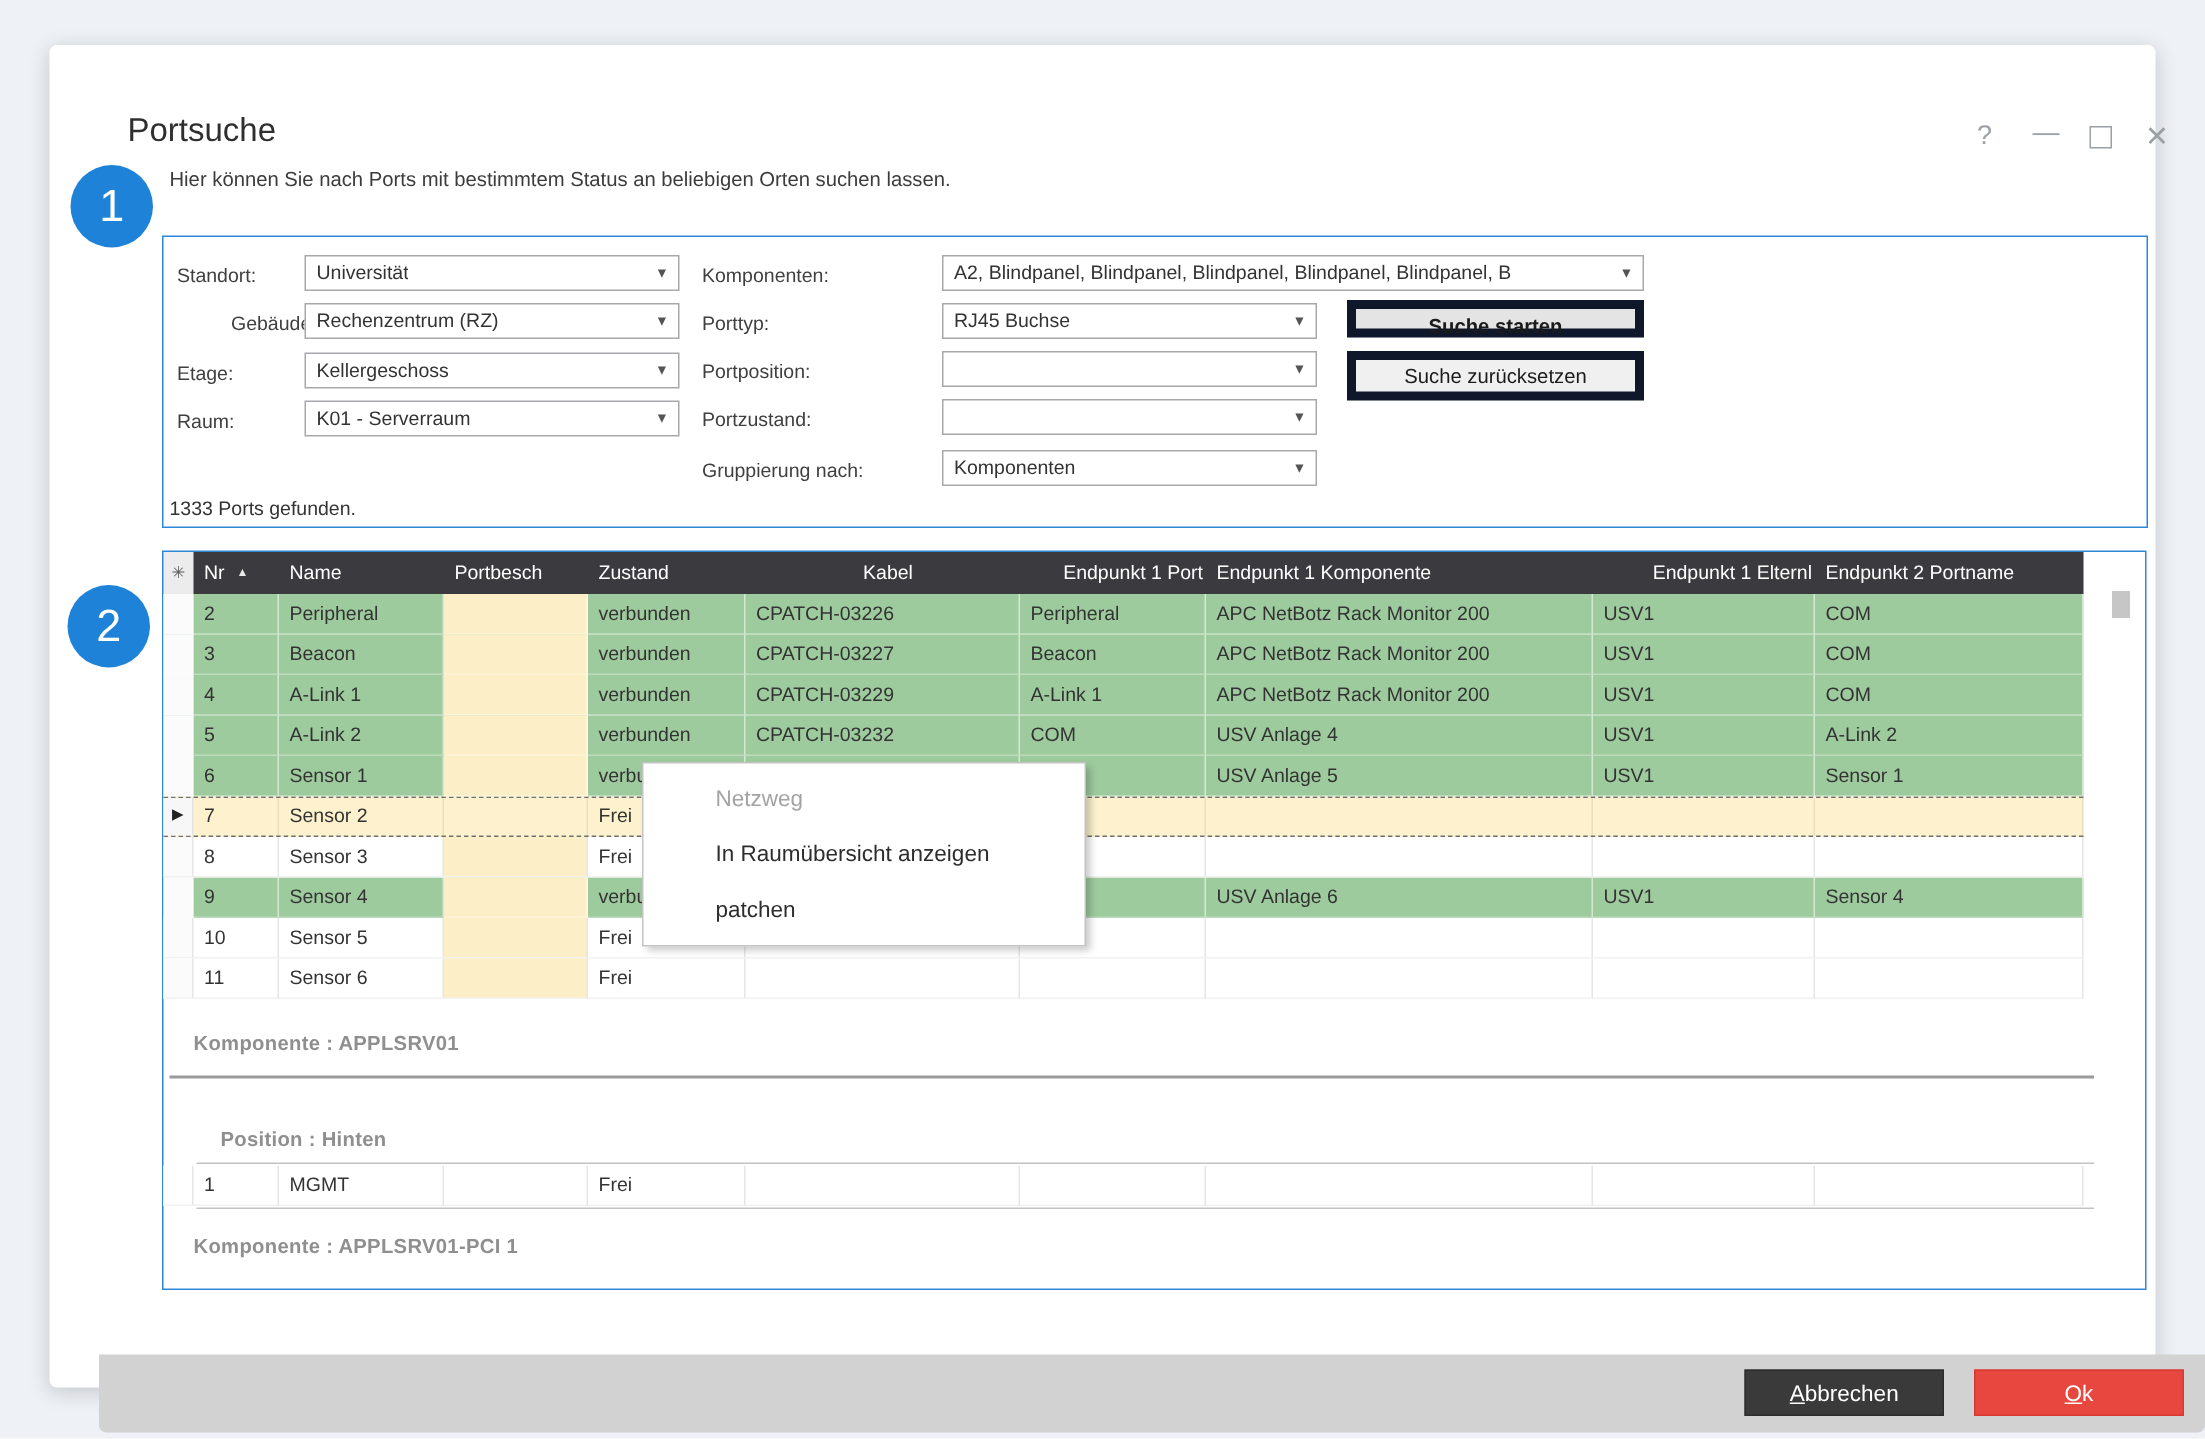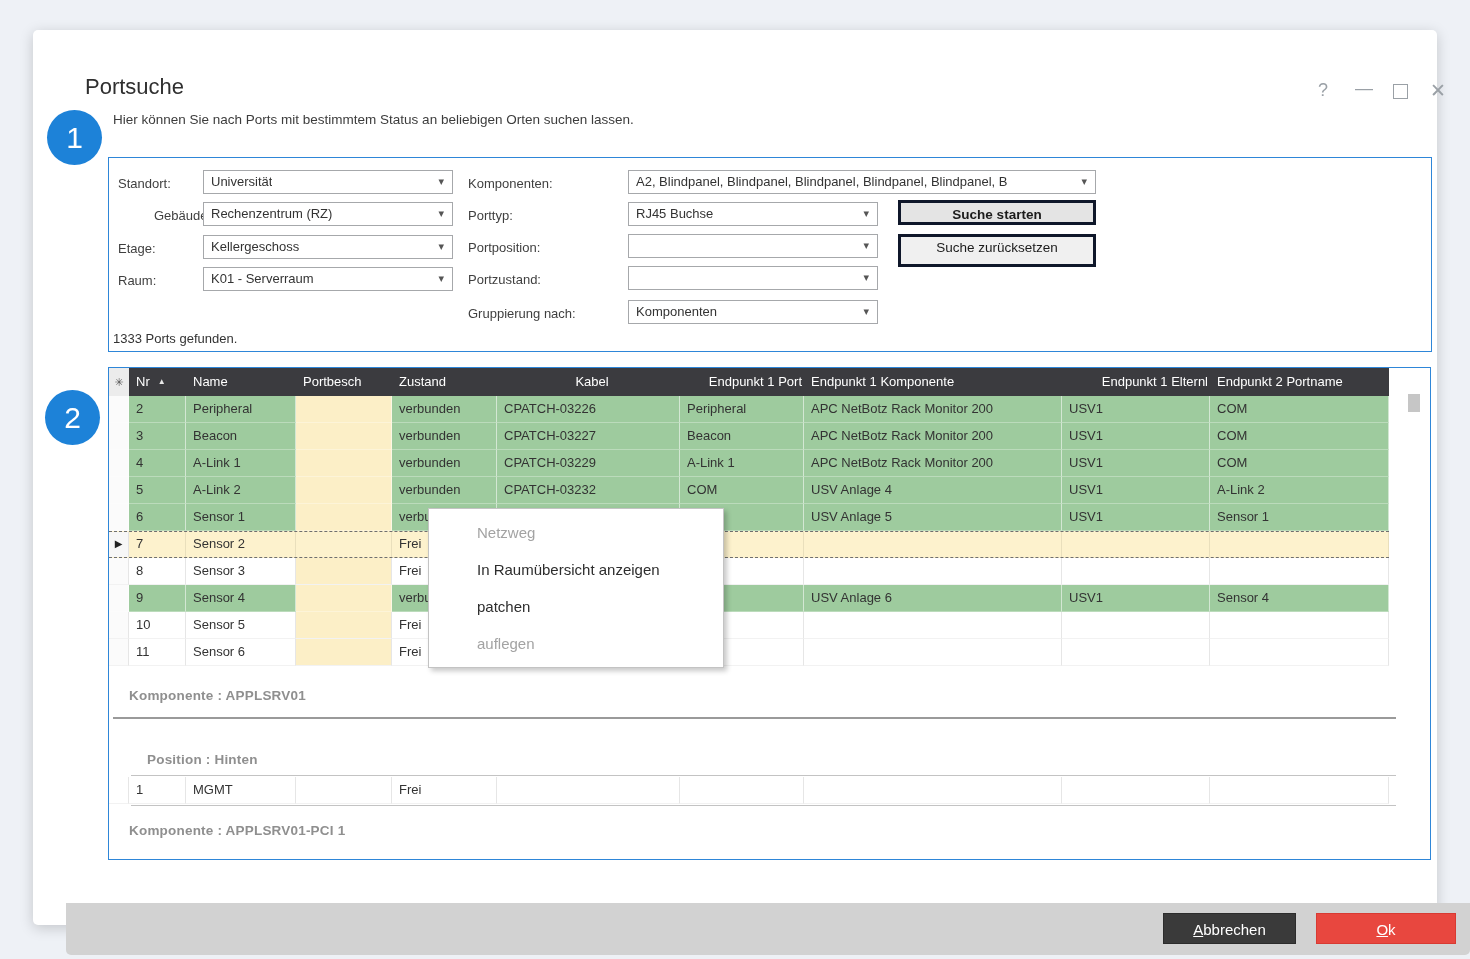--- a/index.html
+++ b/index.html
@@ -21,21 +21,21 @@
   .panel { position:absolute; border:1.5px solid #2e86d8; background:transparent; }
   .form-panel { left:75px; top:127px; width:1324px; height:195px; }
   .table-panel { left:75px; top:337px; width:1323px; height:493px; background:#fff; }
 
   .flabel { position:absolute; font-size:13px; color:#3f3f3f; }
   .select { position:absolute; height:24px; border:1px solid #a6a8ab; background:#fff; }
   .select-value { position:absolute; left:7px; top:3px; font-size:13px; color:#333; white-space:nowrap;
                   overflow:hidden; max-width:calc(100% - 30px); }
   .select-arrow { position:absolute; right:8px; top:4px; font-size:11px; color:#555; }
 
-  .sbtn { position:absolute; border:3px solid #0f172a; background:#e9e9e9; text-align:center;
+  .sbtn { position:absolute; border:6px solid #0f172a; background:#e9e9e9; text-align:center;
           font-size:13.5px; color:#1b1b1b; cursor:pointer; }
   .sbtn.primary { font-weight:bold; background:#e4e4e4; }
   .sbtn.secondary { background:#f0f0f0; }
   .result-count { position:absolute; left:80px; top:301px; font-size:13px; color:#333; }
 
   
   .trow { display:grid; grid-template-columns:20px 57px 110px 96px 105px 183px 124px 258px 148px 179px;
           height:27px; line-height:26px; font-size:13px; color:#333; }
   .trow > div { padding-left:7px; white-space:nowrap; overflow:hidden; }
   .thead { position:absolute; left:0; top:0; height:28px; line-height:28px; background:#3b3b3f; color:#fff;
@@ -339,18 +339,17 @@
     <div class="footer-bar">
       <div class="fbtn fbtn-cancel">Abbrechen</div>
       <div class="fbtn fbtn-ok">Ok</div>
     </div>
   </div>
 
   <div class="ctx-menu">
     <div class="ctx-item disabled">Netzweg</div>
     <div class="ctx-item">In Raumübersicht anzeigen</div>
     <div class="ctx-item">patchen</div>
-    <div class="ctx-item disabled">auflegen</div>
   </div>
 
   <div class="badge badge-1">1</div>
   <div class="badge badge-2">2</div>
 </div>
 
 </body></html>

